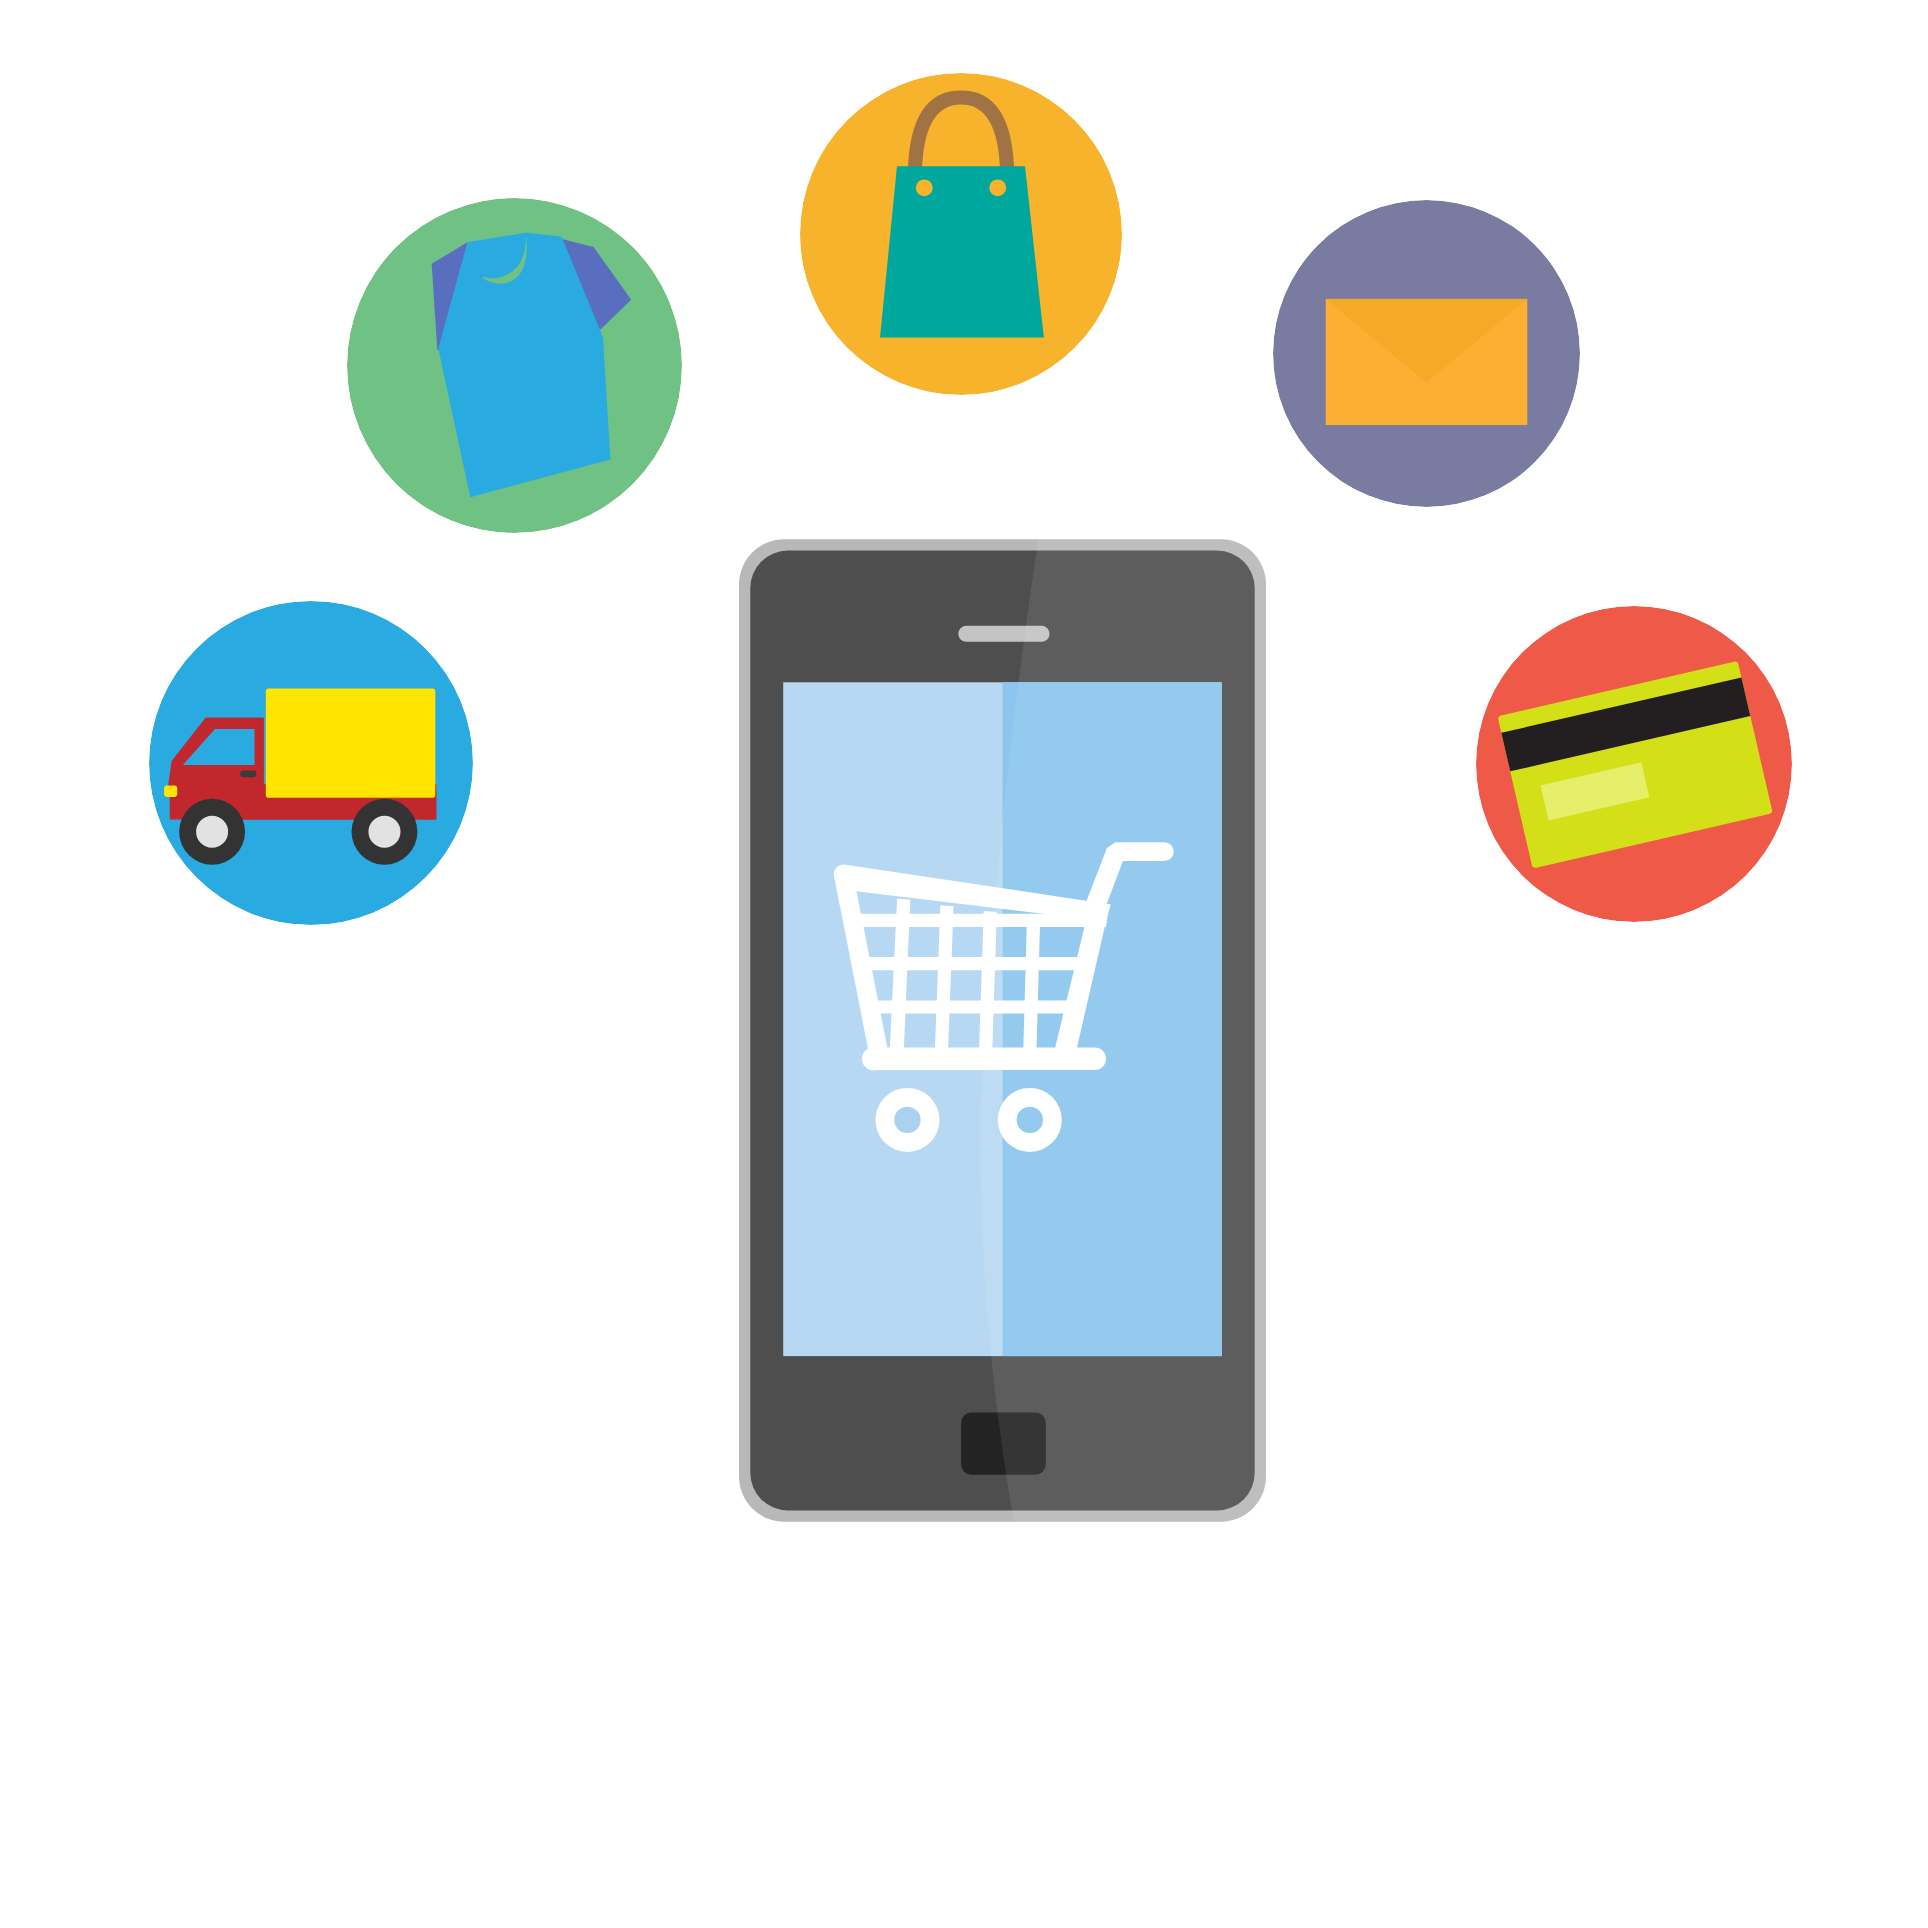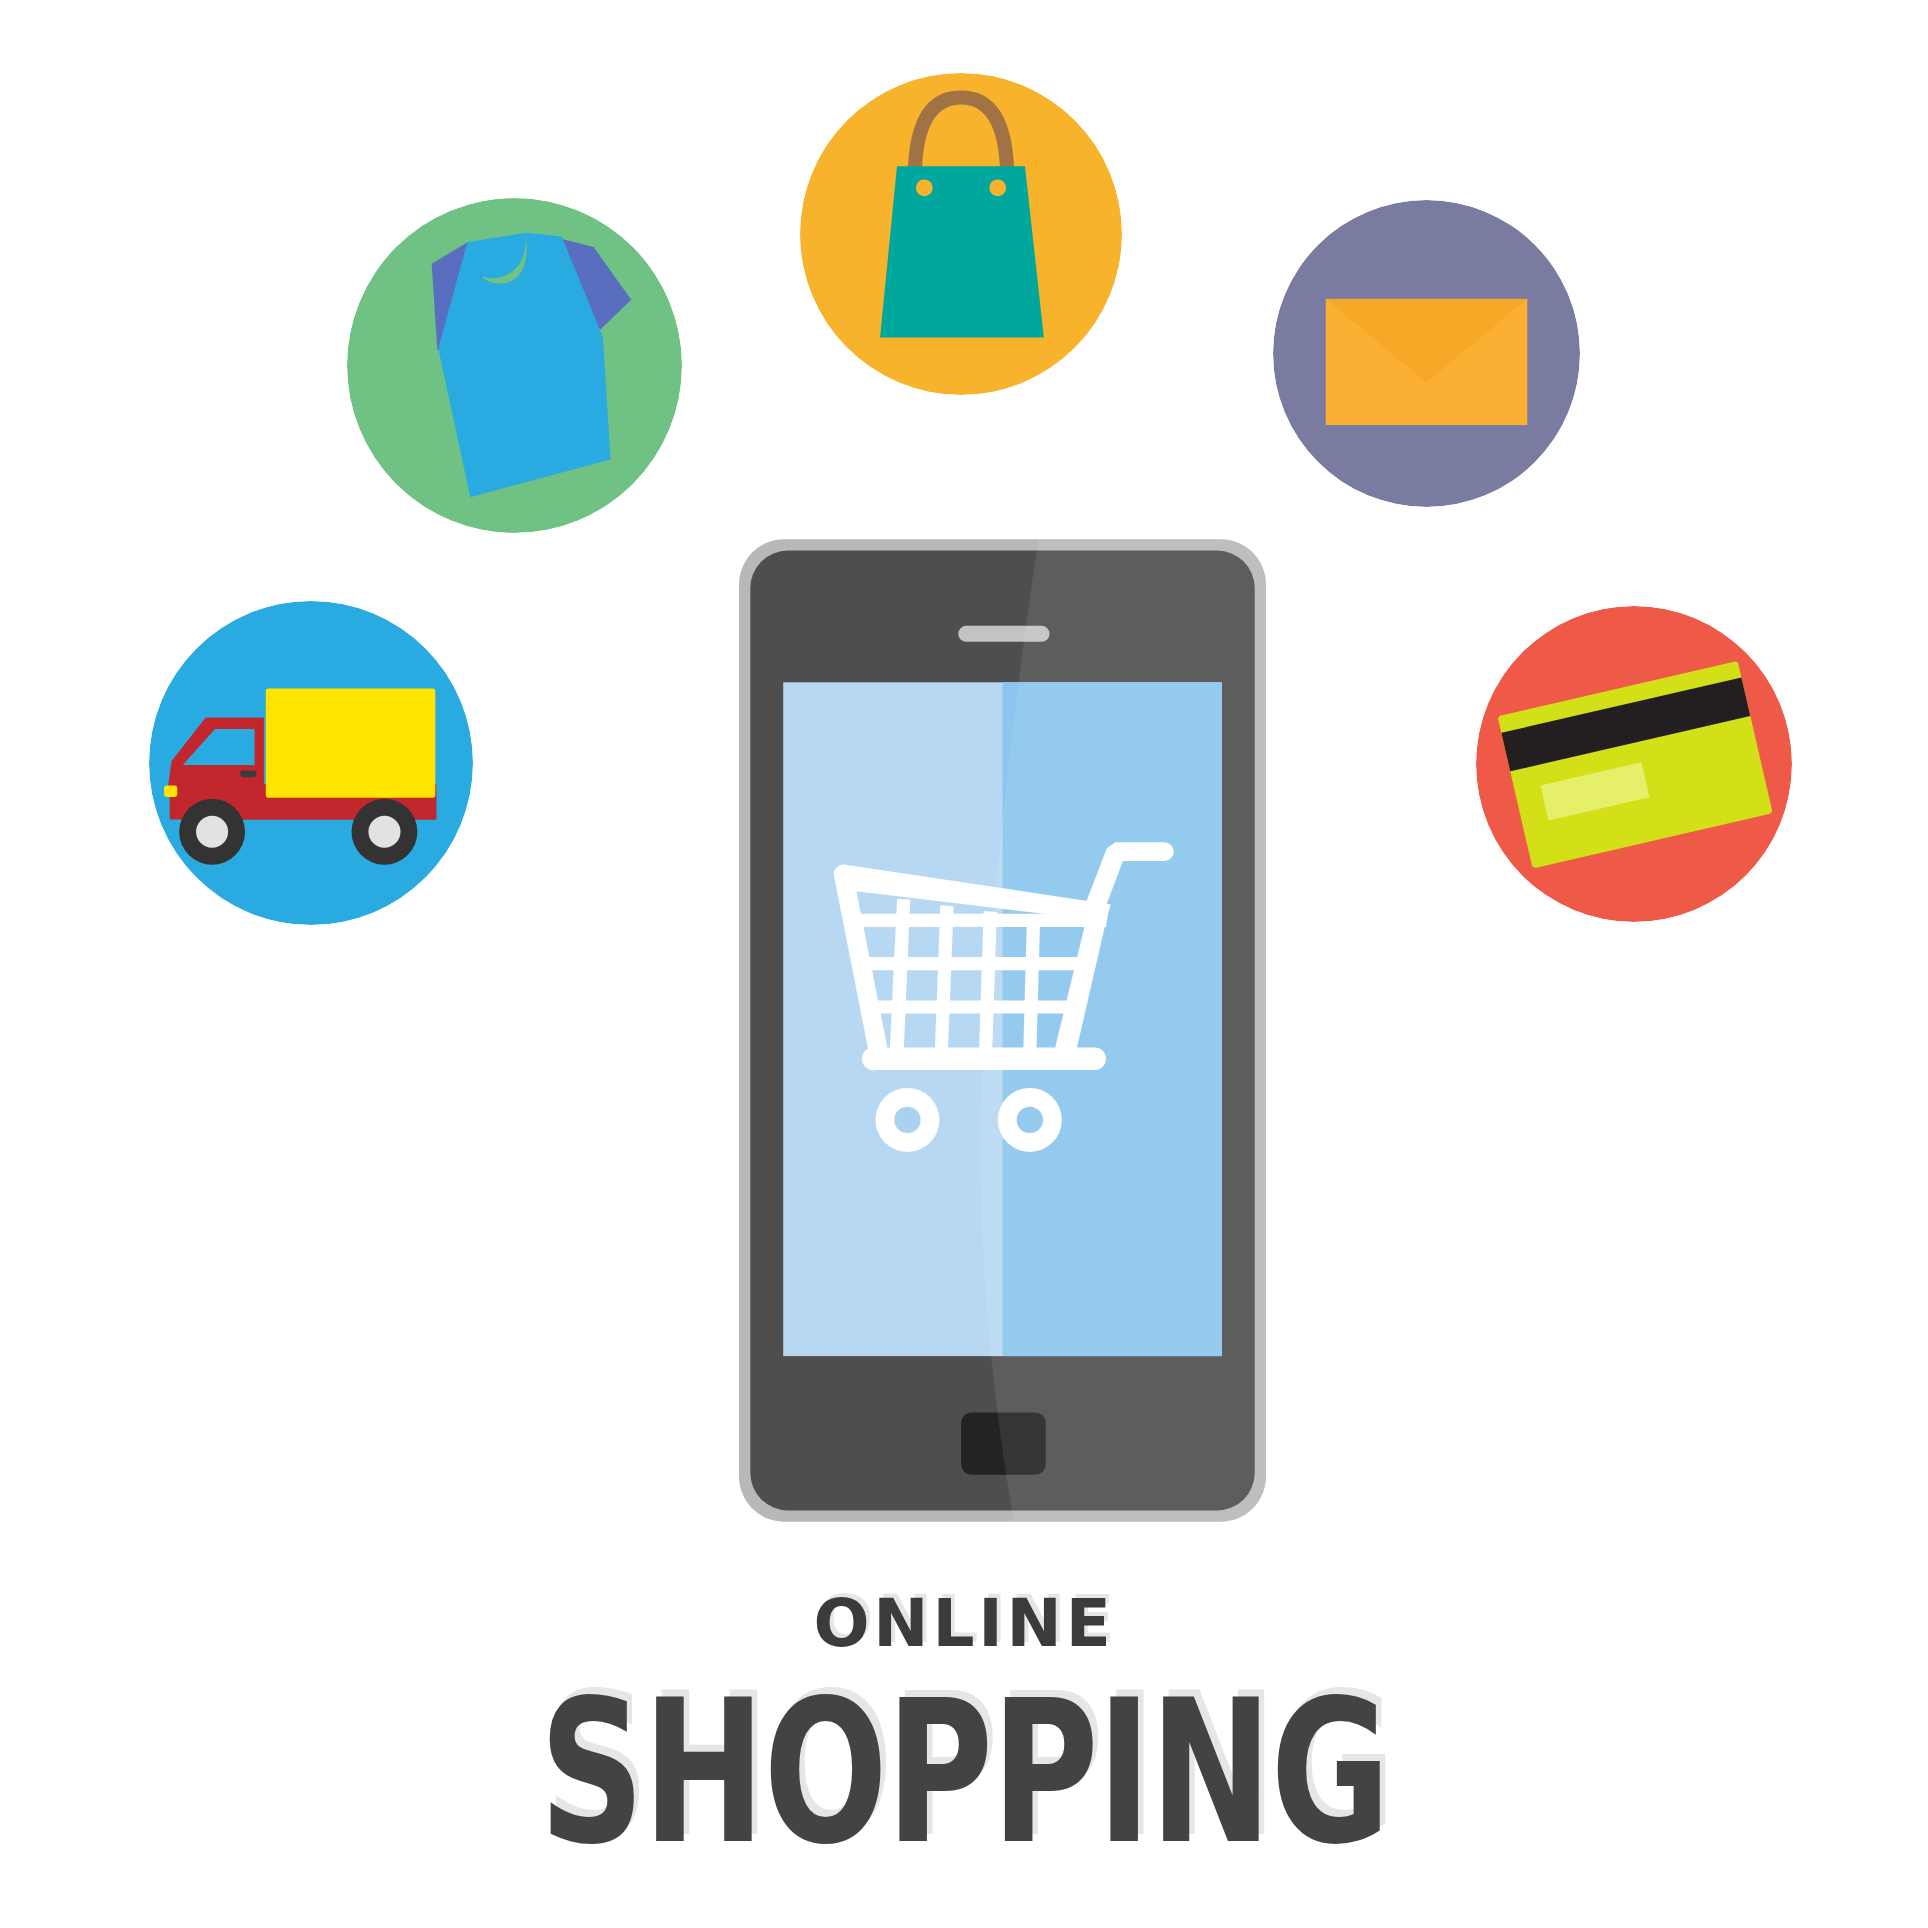--- a/index.html
+++ b/index.html
@@ -176,19 +176,15 @@
         <circle cx="309" cy="617" r="34"></circle>
         <circle cx="309" cy="617" r="14" fill="#8cc6ee"></circle>
       </g>
 
       <g clip-path="url(#phoneClip)">
         <path d="M318 0 L560 0 L560 1044 L292 1044 Q236 720 268 420 Q288 200 318 0 Z" fill="#ffffff" fill-opacity="0.085"></path>
       </g>
     </svg>
   </div>
 
-  <div id="caption-block">
-    <div id="caption-online">ONLINE</div>
-    <div id="caption-shopping">SHOPPING</div>
-  </div>
 
 </div>
 
 
 </body></html>

